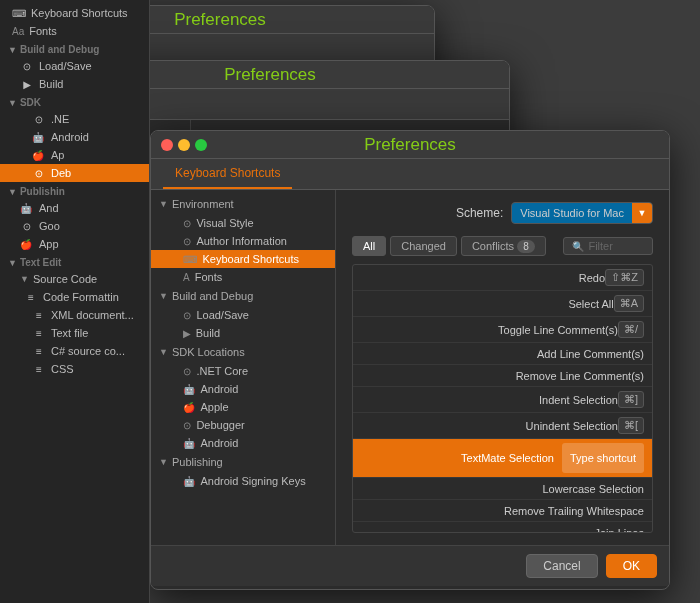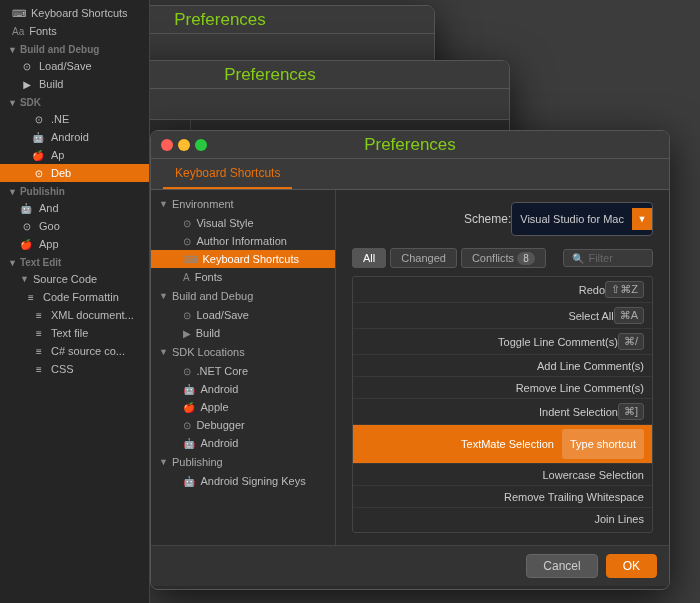--- a/index.html
+++ b/index.html
@@ -222,20 +222,21 @@
       flex: 1;
       padding: 12px 16px;
       background: #2b2b2b;
       display: flex;
       flex-direction: column;
     }
 
     .scheme-row {
       display: flex;
       align-items: center;
+      gap: 8px;
       margin-bottom: 12px;
       justify-content: flex-end;
     }
 
     .scheme-label {
       font-size: 12px;
       color: #ccc;
     }
 
     .filter-row {
@@ -388,25 +389,25 @@
     }
 
     
     ::-webkit-scrollbar { width: 6px; }
     ::-webkit-scrollbar-track { background: #2b2b2b; }
     ::-webkit-scrollbar-thumb { background: #555; border-radius: 3px; }
 
     .scheme-select-wrapper {
       display: flex;
       align-items: center;
-      background: #0f172a;
+      background: #0369a1;
       border: 1px solid #555;
       border-radius: 4px;
       overflow: hidden;
-      height: 34px;
+      height: 22px;
     }
 
     .scheme-select-text {
       padding: 0 8px;
       font-size: 11px;
       color: #ccc;
     }
 
     .scheme-select-btn {
       background: #e8700a;
@@ -638,20 +639,24 @@
         <div class="shortcut-row">
           <span class="shortcut-name">Add Line Comment(s)</span>
         </div>
         <div class="shortcut-row">
           <span class="shortcut-name">Remove Line Comment(s)</span>
         </div>
         <div class="shortcut-row">
           <span class="shortcut-name">Indent Selection</span>
           <span class="shortcut-key">⌘]</span>
         </div>
+        <div class="shortcut-row">
+          <span class="shortcut-name">Unindent Selection</span>
+          <span class="shortcut-key">⌘[</span>
+        </div>
         <div class="shortcut-row highlighted">
           <span class="shortcut-name">TextMate Selection</span>
           <span class="type-shortcut-btn">Type shortcut</span>
         </div>
         <div class="shortcut-row">
           <span class="shortcut-name">Lowercase Selection</span>
         </div>
         <div class="shortcut-row">
           <span class="shortcut-name">Remove Trailing Whitespace</span>
         </div>

